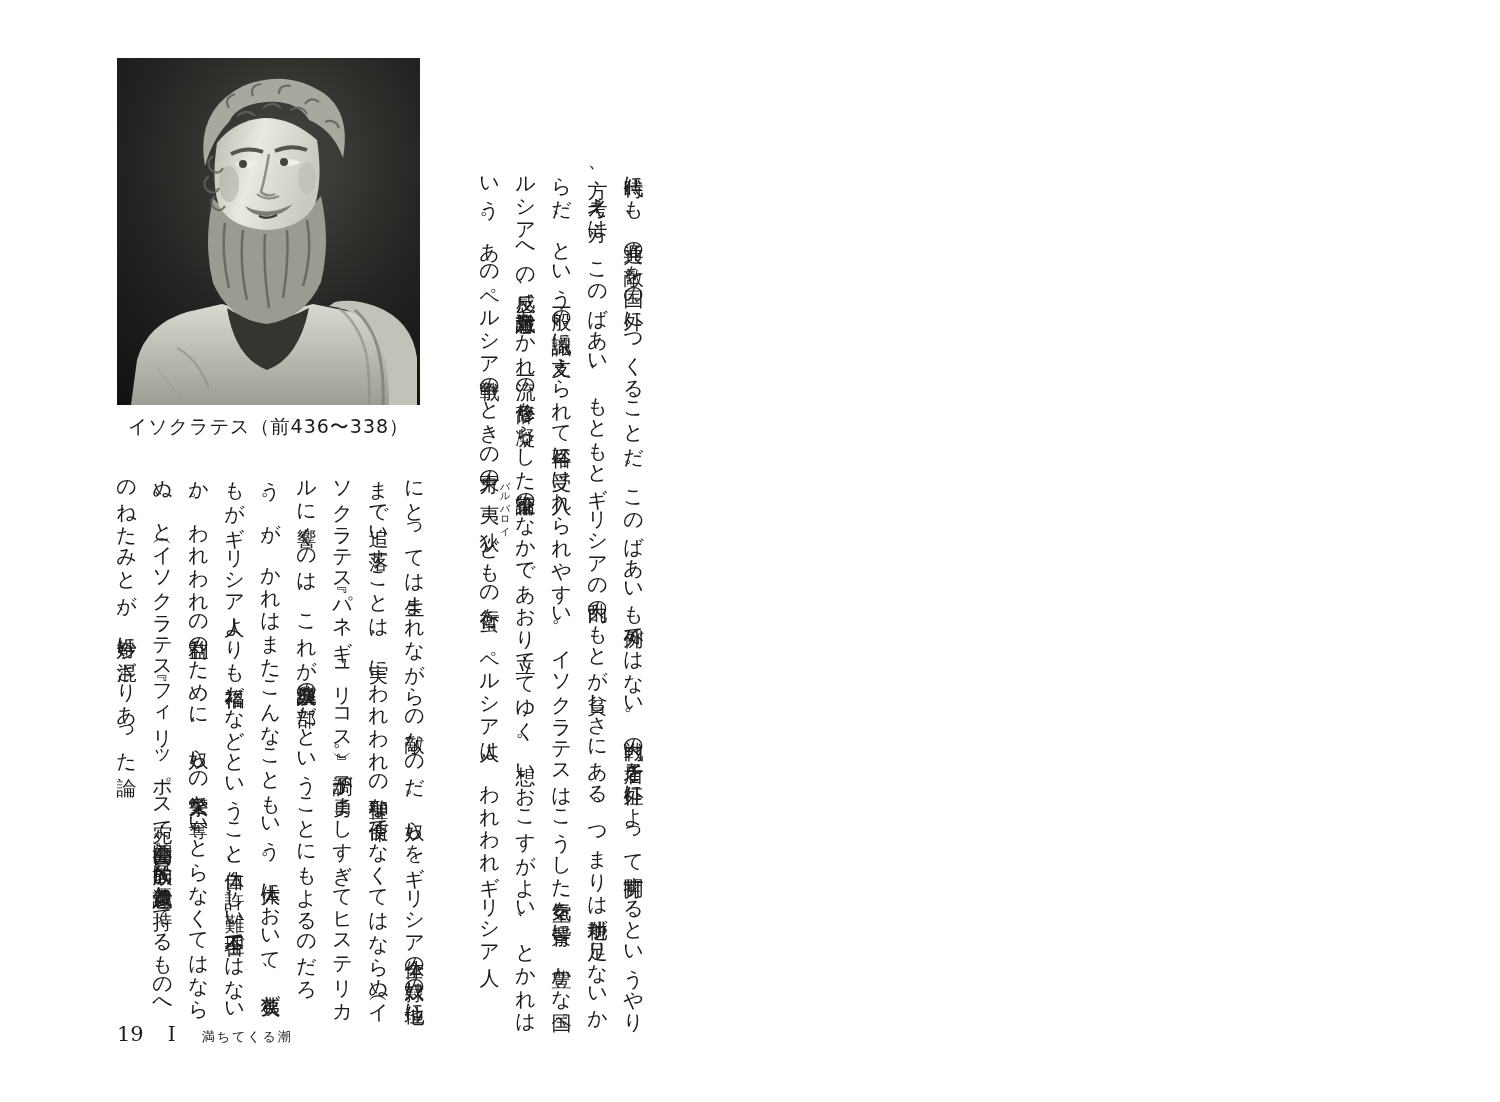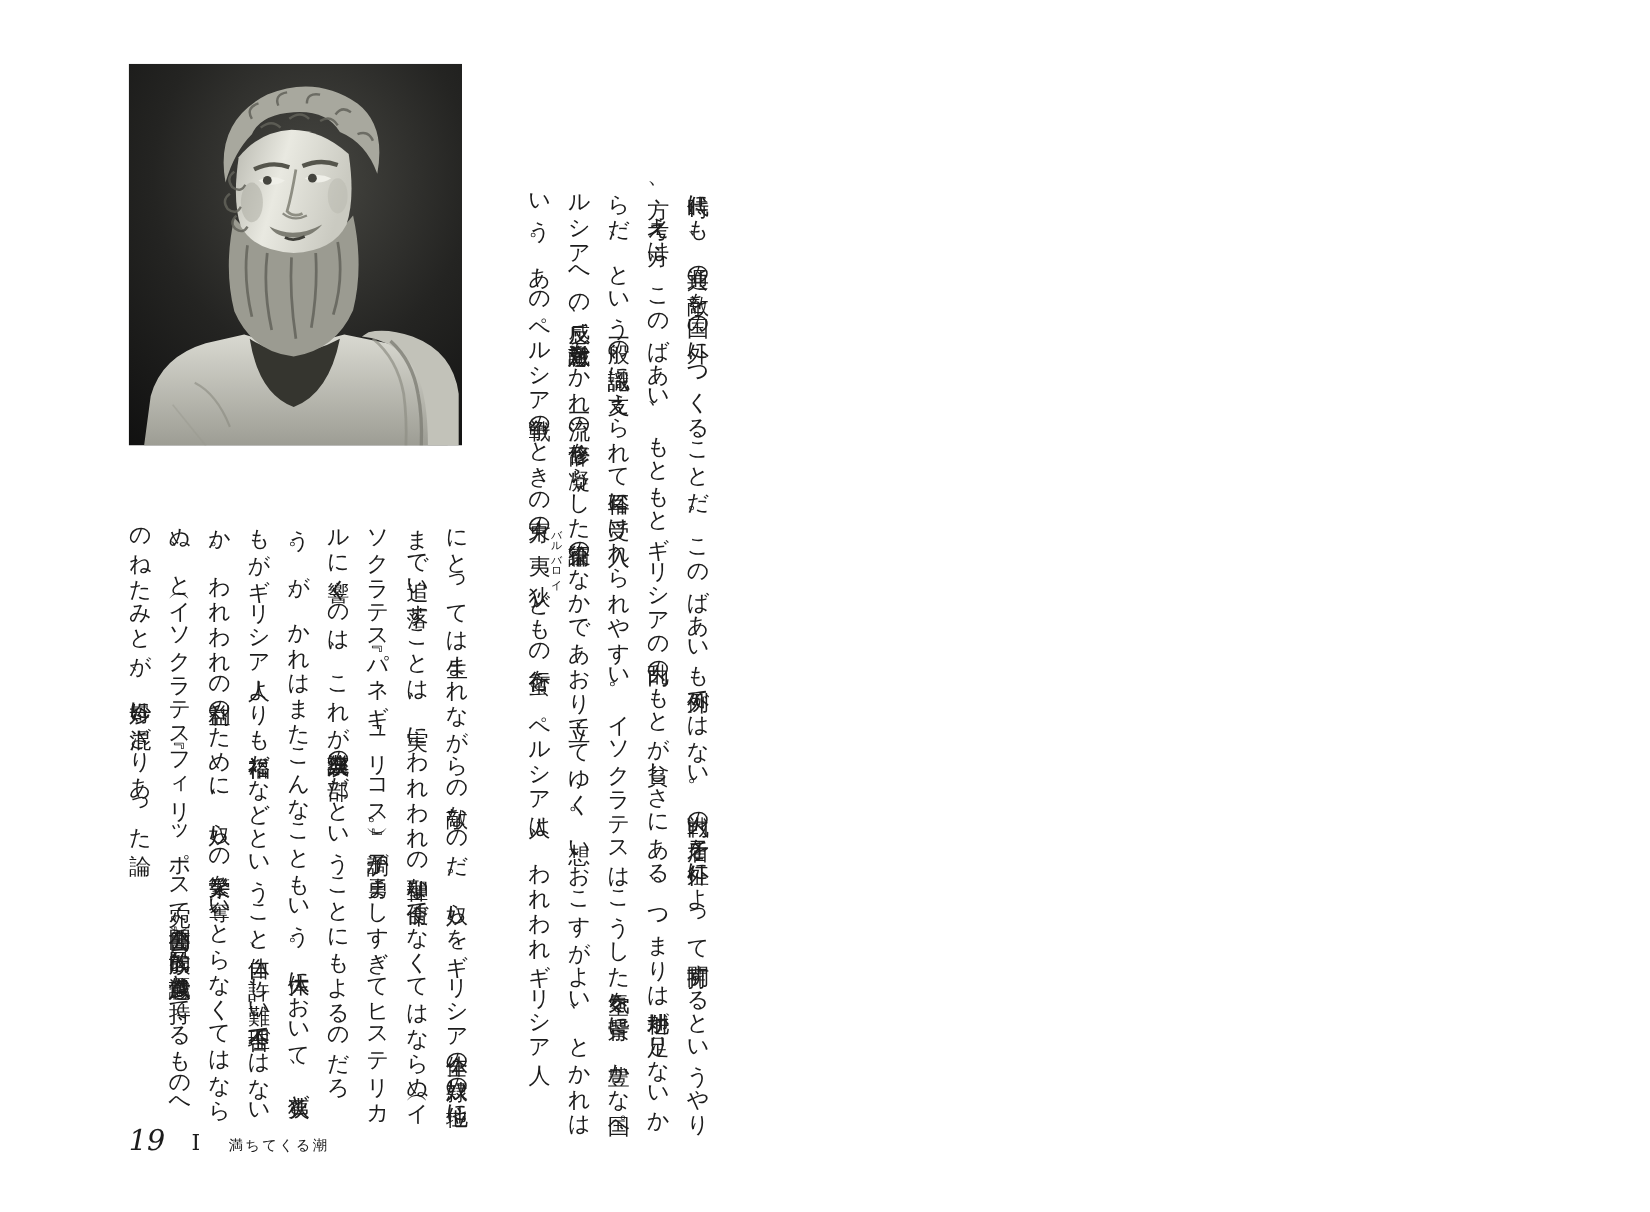--- a/index.html
+++ b/index.html
@@ -33,21 +33,21 @@
   figure.photo svg { display:block; }
   figure.photo figcaption {
     margin-top:9px; text-align:center;
     font-family:"DejaVu Sans","Liberation Sans",sans-serif;
     font-size:19px; color:#1c1c1c; letter-spacing:1px;
   }
 
   
   .footer { position:absolute; font-size:20px; color:#1c1c1c; white-space:nowrap; }
   .footer-left { left:117px; top:1022px; }
-  .pgnum { font-style:italic; font-family:"DejaVu Serif","Liberation Serif",serif; font-size:26px; }
+  .pgnum { font-family:"DejaVu Serif","Liberation Serif",serif; font-size:21px; }
   .chap-num { margin-left:24px; font-size:20px; }
   .chap-title { margin-left:26px; font-size:13px; letter-spacing:2px; }
 </style>
 </head>
 <body>
 
 <div class="spread">
 
   <section class="page page-left">
 
@@ -107,20 +107,21 @@
         <circle cx="126" cy="106" r="4" fill="#44443e"></circle>
         <path d="M160 104 Q172 98 184 104 Q172 112 160 104 Z" fill="#efefe8"></path>
         <circle cx="167" cy="104" r="4" fill="#44443e"></circle>
         <path d="M152 96 Q148 120 144 134 Q150 140 158 136" stroke="#8e8e83" stroke-width="2.5" fill="none"></path>
         <path d="M140 136 Q150 144 162 138" stroke="#77776d" stroke-width="2" fill="none" opacity="0.8"></path>
         <path d="M128 148 Q150 160 176 146 Q166 158 150 158 Q134 158 128 148 Z" fill="#7d7d73"></path>
         <path d="M142 158 Q150 162 160 157" stroke="#3e3e38" stroke-width="2.5" fill="none"></path>
         <ellipse cx="112" cy="126" rx="10" ry="18" fill="#a9a99f" opacity="0.5"></ellipse>
         <ellipse cx="190" cy="120" rx="9" ry="16" fill="#b5b5aa" opacity="0.4"></ellipse>
       </svg>
+      <figcaption>イソクラテス（前436〜338）</figcaption>
     </figure>
 
     <div class="vtext block-left-upper">
       <p><span>時代にも、共通の敵を国の外につくることだ。このばあいも例外ではない。内戦の矛盾を外征によって打開するというやり方、考え方は、このばあい、もともとギリシアの内乱のもとが貧しさにある、つまりは耕地が足りないからだ、という一般の認識に支えられて俗耳に受け入れられやすい。イソクラテスはこうした空気を背景に、豊かな国ペルシアへの反感、敵対意識をかれ一流の修辞を凝らした東征論のなかであおり立ててゆく。想いおこすがよい、とかれはいう。あのペルシア戦争のときの東方の</span><ruby><span>夷狄</span><rt>バルバロイ</rt></ruby><span>どもの蛮行を。ペルシア人は、われわれギリシア人</span></p>
     </div>
 
     <div class="vtext block-left-lower">
       <p><span>にとっては生まれながらの敵なのだ。奴らをギリシア全体の奴隷の地位にまで追い落すことは、実にわれわれの神聖な使命でなくてはならぬ（イソクラテス『パネギュリコス』）。調子が勇ましすぎてヒステリカルに響くのは、これが祭典演説の一部だということにもよるのだろう。が、かれはまたこんなこともいう。大体において、夷狄どもがギリシア人よりも裕福だなどということ自体、許し難い不合理ではないか。われわれの利益のために、奴らの繁栄を奪いとらなくてはならぬ、と（イソクラテス『フィリッポス宛て公開書簡』）。民族的な優越意識と持てるものへのねたみとが、奇妙に混ざりあった論</span></p>
     </div>
 

